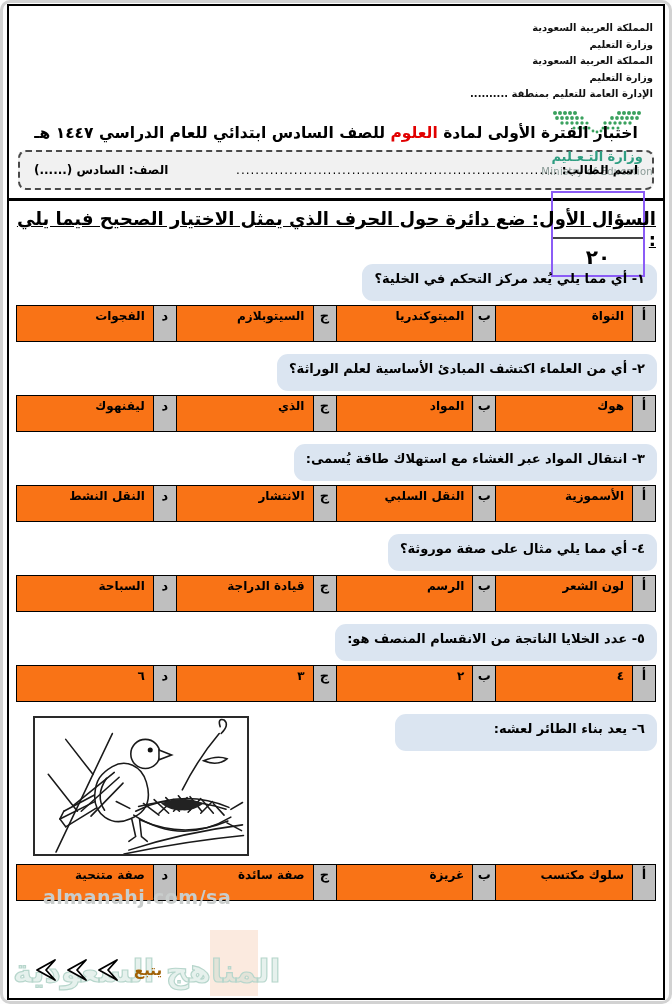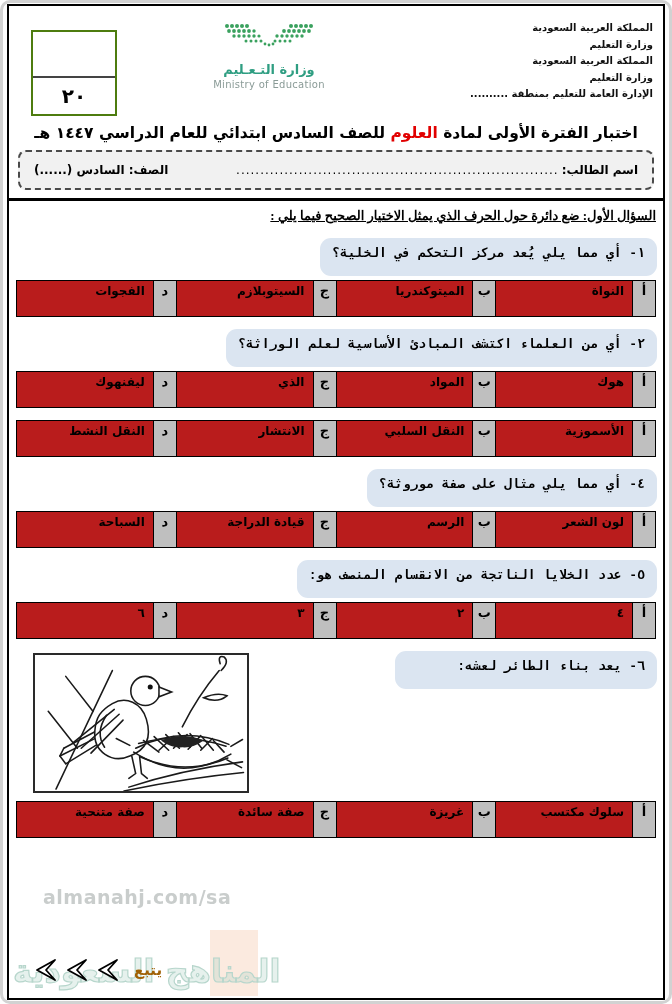--- a/index.html
+++ b/index.html
@@ -3,59 +3,59 @@
 <meta charset="utf-8">
 <style>
   html,body{margin:0;padding:0;width:672px;height:1004px;overflow:hidden;background:#fdfdfd;
     font-family:"DejaVu Sans",sans-serif;}
   *{box-sizing:border-box;}
   .outer-frame{position:absolute;inset:0;border:3px solid #d2d2d2;border-radius:10px;pointer-events:none;}
   .page{position:absolute;top:4px;left:7px;right:7px;bottom:4px;border:2px solid #000;background:#fff;
     direction:rtl;padding-top:6px;overflow:hidden;}
 
   
-  .header-row{display:flex;align-items:flex-start;padding:4px 10px 0 22px;height:112px;}
+  .header-row{display:flex;align-items:flex-start;padding:4px 10px 0 22px;height:112px;flex-direction:column;}
   .ministry-block{width:240px;text-align:right;padding-top:4px;}
   .ministry-line{font-size:10px;font-weight:700;line-height:16.5px;color:#111;white-space:nowrap;}
   .logo-block{flex:1;display:flex;flex-direction:column;align-items:center;padding-top:6px;}
   .logo-dots{display:block;}
   .logo-ar{font-size:13px;font-weight:700;color:var(--logo_green,#2f9e82);margin-top:14px;}
   .logo-en{font-size:10px;color:#8a9b97;margin-top:2px;letter-spacing:.3px;}
-  .score-box{width:86px;border:2px solid #4d7c0f;margin-top:14px;margin-right:8px;}
+  .score-box{width:94px;border:2px solid #8b5cf6;margin-top:14px;margin-right:8px;}
   .score-empty{height:46px;border-bottom:2px solid #444;}
   .score-value{height:36px;display:flex;align-items:center;justify-content:center;
     font-size:20px;font-weight:700;}
 
   
   .exam-title{text-align:center;font-size:15.5px;font-weight:700;margin-top:0;white-space:nowrap;}
   .exam-title .subject{color:var(--accent_red,#e10000);}
 
   
   .student-box{margin:8px 9px 0;background:#f1f1f1;border:2px dashed #4a4a4a;border-radius:8px;
     padding:11px 14px;display:flex;align-items:center;font-size:12px;font-weight:700;}
   .student-name{flex:1;display:flex;align-items:baseline;overflow:hidden;white-space:nowrap;}
   .name-dots{overflow:hidden;letter-spacing:1px;font-weight:400;margin-right:3px;}
   .student-class{width:190px;text-align:left;white-space:nowrap;margin-right:10px;}
 
   .thick-rule{border:0;border-top:3px solid #000;margin:8px 0 0;}
 
   
-  .section-instruction{margin:7px 7px 0;font-size:13px;font-weight:700;text-decoration:underline;font-family:Liberation Serif, serif;}
+  .section-instruction{margin:7px 7px 0;font-size:18px;font-weight:700;text-decoration:underline;}
   #questions{margin:0;}
   .question{margin-top:12px;}
   .question:first-of-type{margin-top:14px;}
   .q-header{background:var(--highlight_blue,#dbe5f1);border-radius:11px;width:fit-content;
     min-width:262px;max-width:470px;margin-right:6px;padding:7px 12px 15px;font-size:13px;
-    font-weight:700;white-space:nowrap;font-family:Liberation Mono, monospace;}
+    font-weight:700;white-space:nowrap;}
   .options-wrap{margin:4px 7px 0;}
   table.options{width:100%;border-collapse:collapse;table-layout:fixed;direction:rtl;}
   table.options td{border:1.5px solid #000;height:36px;vertical-align:top;}
   td.letter-cell{width:23px;background:var(--letter_gray,#bfbfbf);text-align:center;
     font-size:13px;font-weight:700;padding-top:2px;}
-  td.option-cell{background:#b91c1c;text-align:right;font-size:12px;font-weight:700;
+  td.option-cell{background:#f97316;text-align:right;font-size:12px;font-weight:700;
     padding:3px 8px 0 2px;white-space:nowrap;overflow:hidden;}
   .q-figure{float:left;width:216px;height:140px;border:2px solid #2a2a2a;background:#fff;
     margin-left:24px;margin-right:0;margin-top:2px;}
   .question.has-figure .options-wrap{clear:both;padding-top:8px;}
 
   
   .peach-block{position:absolute;left:201px;top:924px;width:48px;height:66px;
     background:var(--watermark_peach,#fae3d4);opacity:.75;}
   .wm-url{position:absolute;left:34px;top:880px;font-size:19px;font-weight:700;
     color:var(--watermark_gray,#c9cdcc);letter-spacing:.5px;direction:ltr;}
@@ -190,20 +190,21 @@
                 <td class="option-cell">الذي</td>
                 <td class="letter-cell">د</td>
                 <td class="option-cell">ليفنهوك</td>
               </tr>
             </tbody>
           </table>
     </div>
   </section>
 
   <section class="question">
+    <div class="q-header"><span class="q-text">٣- انتقال المواد عبر الغشاء مع استهلاك طاقة يُسمى:</span></div>
     <div class="options-wrap">
       <table class="options">
             <tbody>
               <tr>
                 <td class="letter-cell">أ</td>
                 <td class="option-cell">الأسموزية</td>
                 <td class="letter-cell">ب</td>
                 <td class="option-cell">النقل السلبي</td>
                 <td class="letter-cell">ج</td>
                 <td class="option-cell">الانتشار</td>

